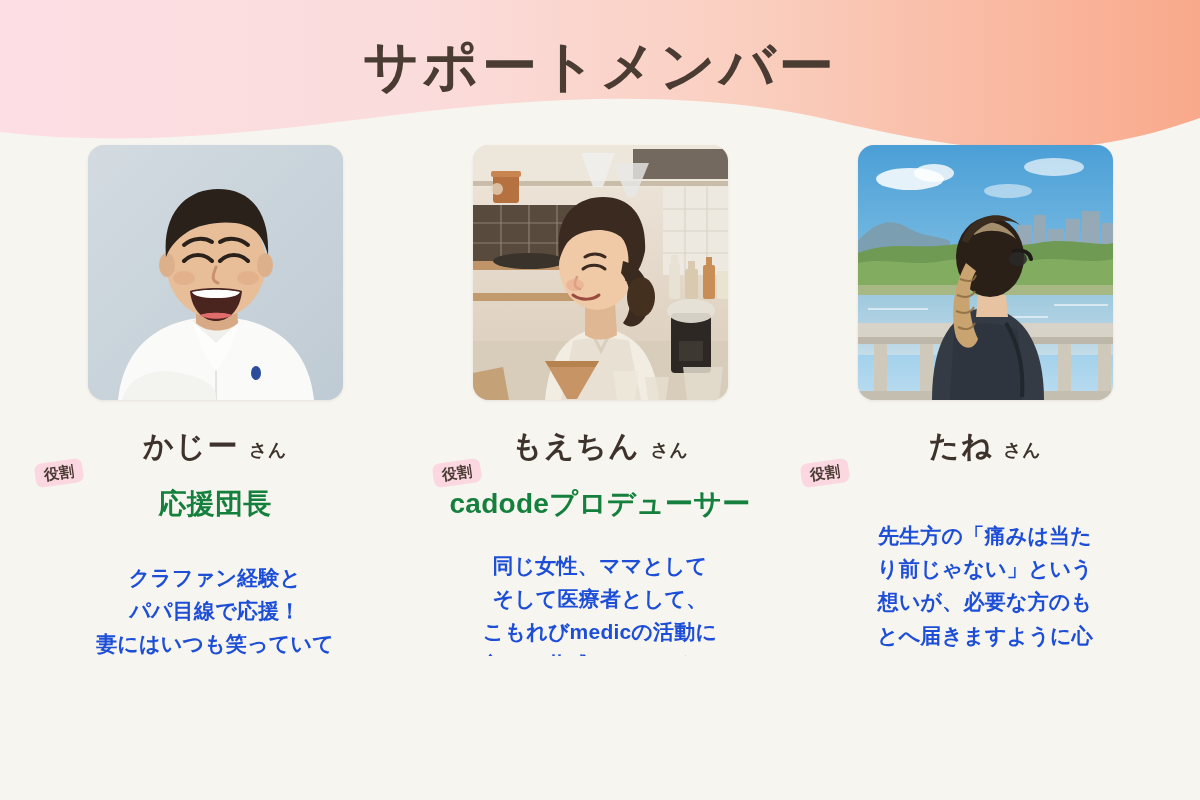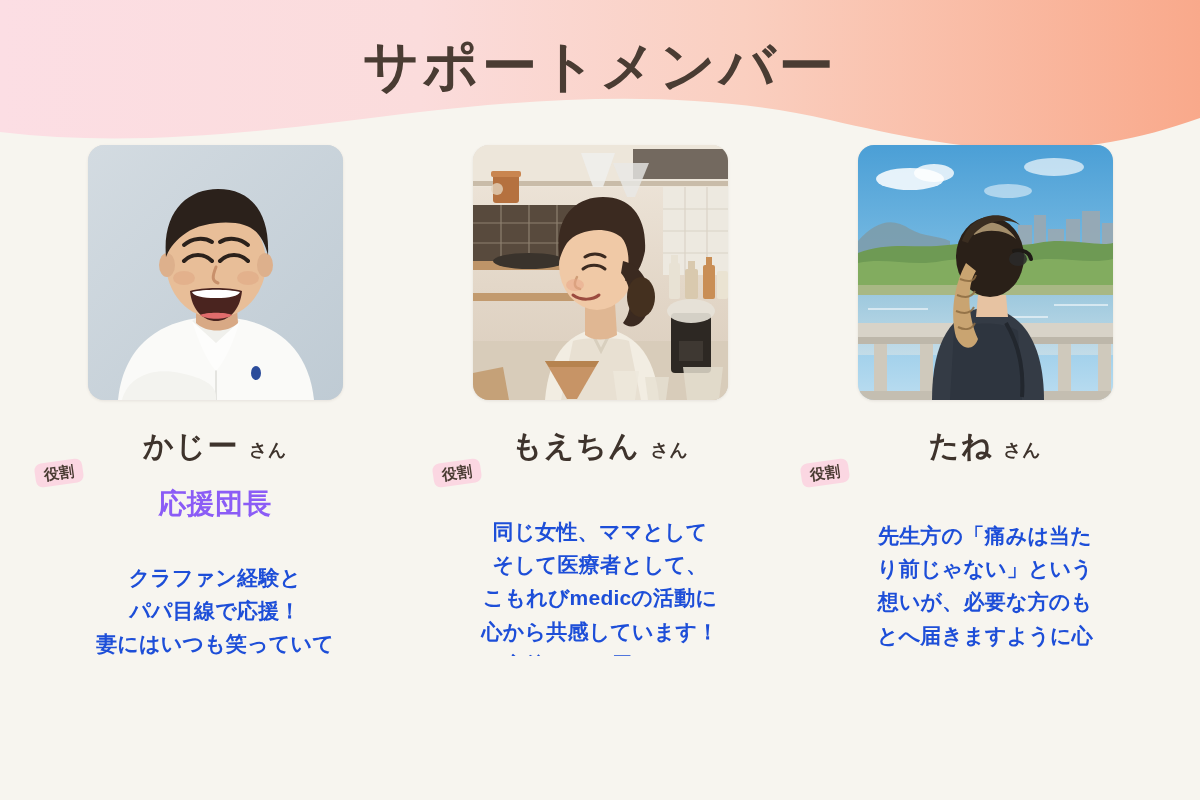--- a/index.html
+++ b/index.html
@@ -120,21 +120,21 @@
     white-space: nowrap;
     line-height: 1;
   }
   .role-badge.b1 { left: 12px; }
   .role-badge.b2 { left: 25px; }
   .role-badge.b3 { left: 8px;  }
 
   .role-title {
     font-size: 28px;
     font-weight: 700;
-    color: #8b5cf6;
+    color: #15803d;
     letter-spacing: 0.01em;
     white-space: nowrap;
     line-height: 1.2;
   }
 
   
   .comment {
     margin-top: 38px;
     font-size: 21px;
     font-weight: 700;
@@ -344,20 +344,21 @@
         </svg>
       </div>
 
       <div class="name-row">
         <span class="name">もえちん</span>
         <span class="honorific">さん</span>
       </div>
 
       <div class="role-block">
         <span class="role-badge b2">役割</span>
+        <span class="role-title">cadodeプロデューサー</span>
       </div>
 
       <div class="comment">同じ女性、ママとして
 そして医療者として、
 こもれびmedicの活動に
 心から共感しています！
 産後ママに届け〜！</div>
     </div>
 
     <div class="member m3">

